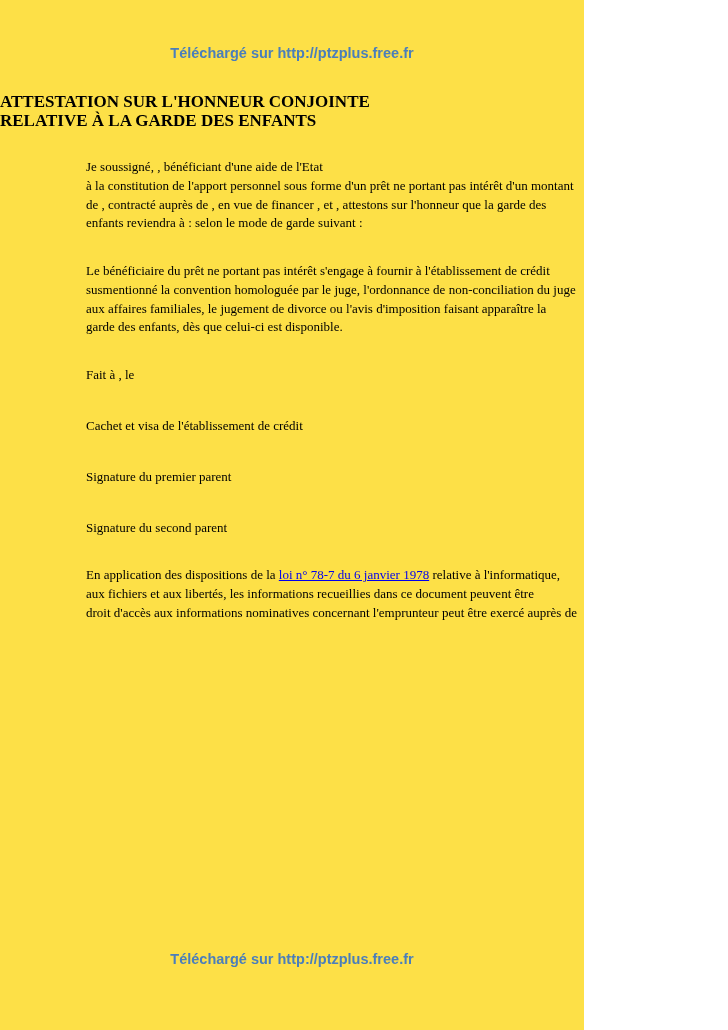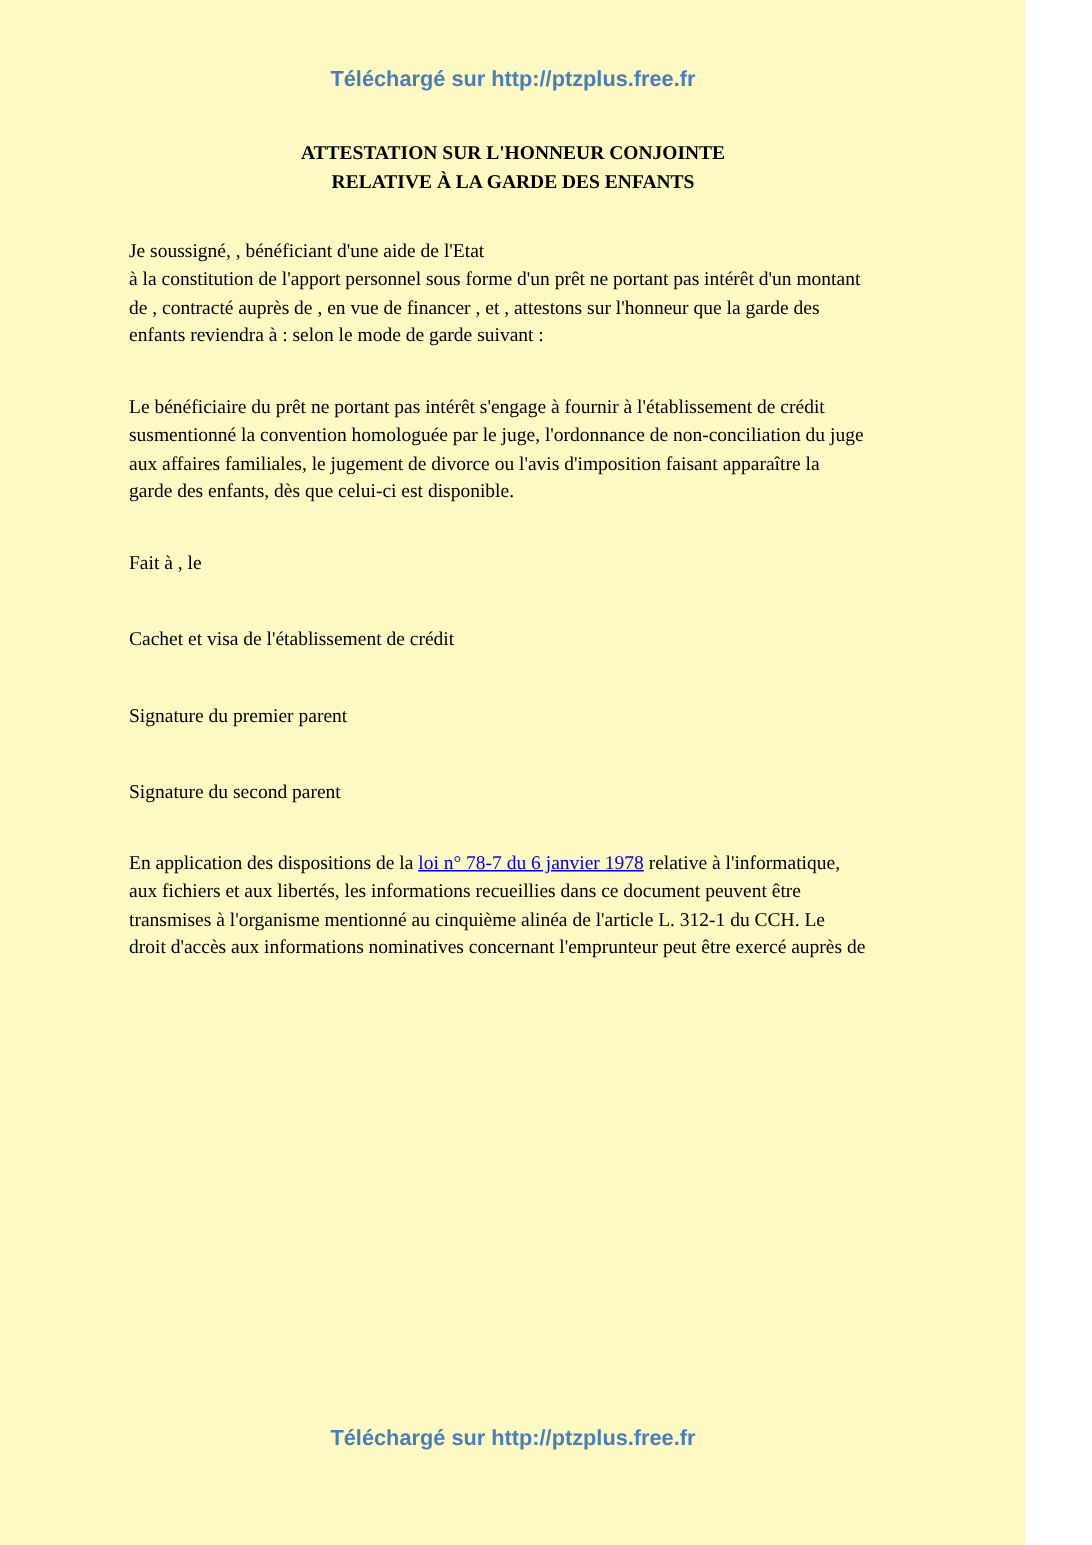--- a/index.html
+++ b/index.html
@@ -2,23 +2,23 @@
 <html><head>
 <meta charset="utf-8">
 <style>
   html, body {
     margin: 0;
     padding: 0;
     background: #ffffff;
   }
   .page {
     position: relative;
-    width: 684px;
+    width: 584px;
     height: 1030px;
-    background: #fef9c3;
+    background: #fde047;
     font-family: "Liberation Serif", serif;
     color: #000000;
     overflow: hidden;
   }
   .watermark {
     position: absolute;
     left: 0;
     right: 0;
     text-align: center;
     font-family: "Liberation Sans", sans-serif;
@@ -28,23 +28,22 @@
     text-decoration: none;
     cursor: pointer;
   }
   .watermark-top { top: 45px; }
   .watermark-bottom { top: 951px; }
   .doc-title {
     position: absolute;
     top: 93px;
     left: 0;
     right: 0;
-    text-align: center;
     font-weight: bold;
-    font-size: 13px;
+    font-size: 17px;
     line-height: 18.5px;
   }
   .para {
     position: absolute;
     left: 86px;
     width: 580px;
     font-size: 13px;
     line-height: 18.8px;
   }
   .para .line {
@@ -95,19 +94,18 @@
 
   <div class="para signature1">Signature du premier parent</div>
 
   <div class="para signature2">Signature du second parent</div>
 
   <div class="para para3">
     <div class="line">
       <span>En application des dispositions de la </span><span class="doc-link">loi n° 78-7 du 6 janvier 1978</span><span> relative à l'informatique,</span>
     </div>
     <div class="line">aux fichiers et aux libertés, les informations recueillies dans ce document peuvent être</div>
-    <div class="line">transmises à l'organisme mentionné au cinquième alinéa de l'article L. 312-1 du CCH. Le</div>
     <div class="line">droit d'accès aux informations nominatives concernant l'emprunteur peut être exercé auprès de</div>
   </div>
 
   <div class="watermark watermark-bottom">Téléchargé sur http://ptzplus.free.fr</div>
 
 </div>
 
 </body></html>

